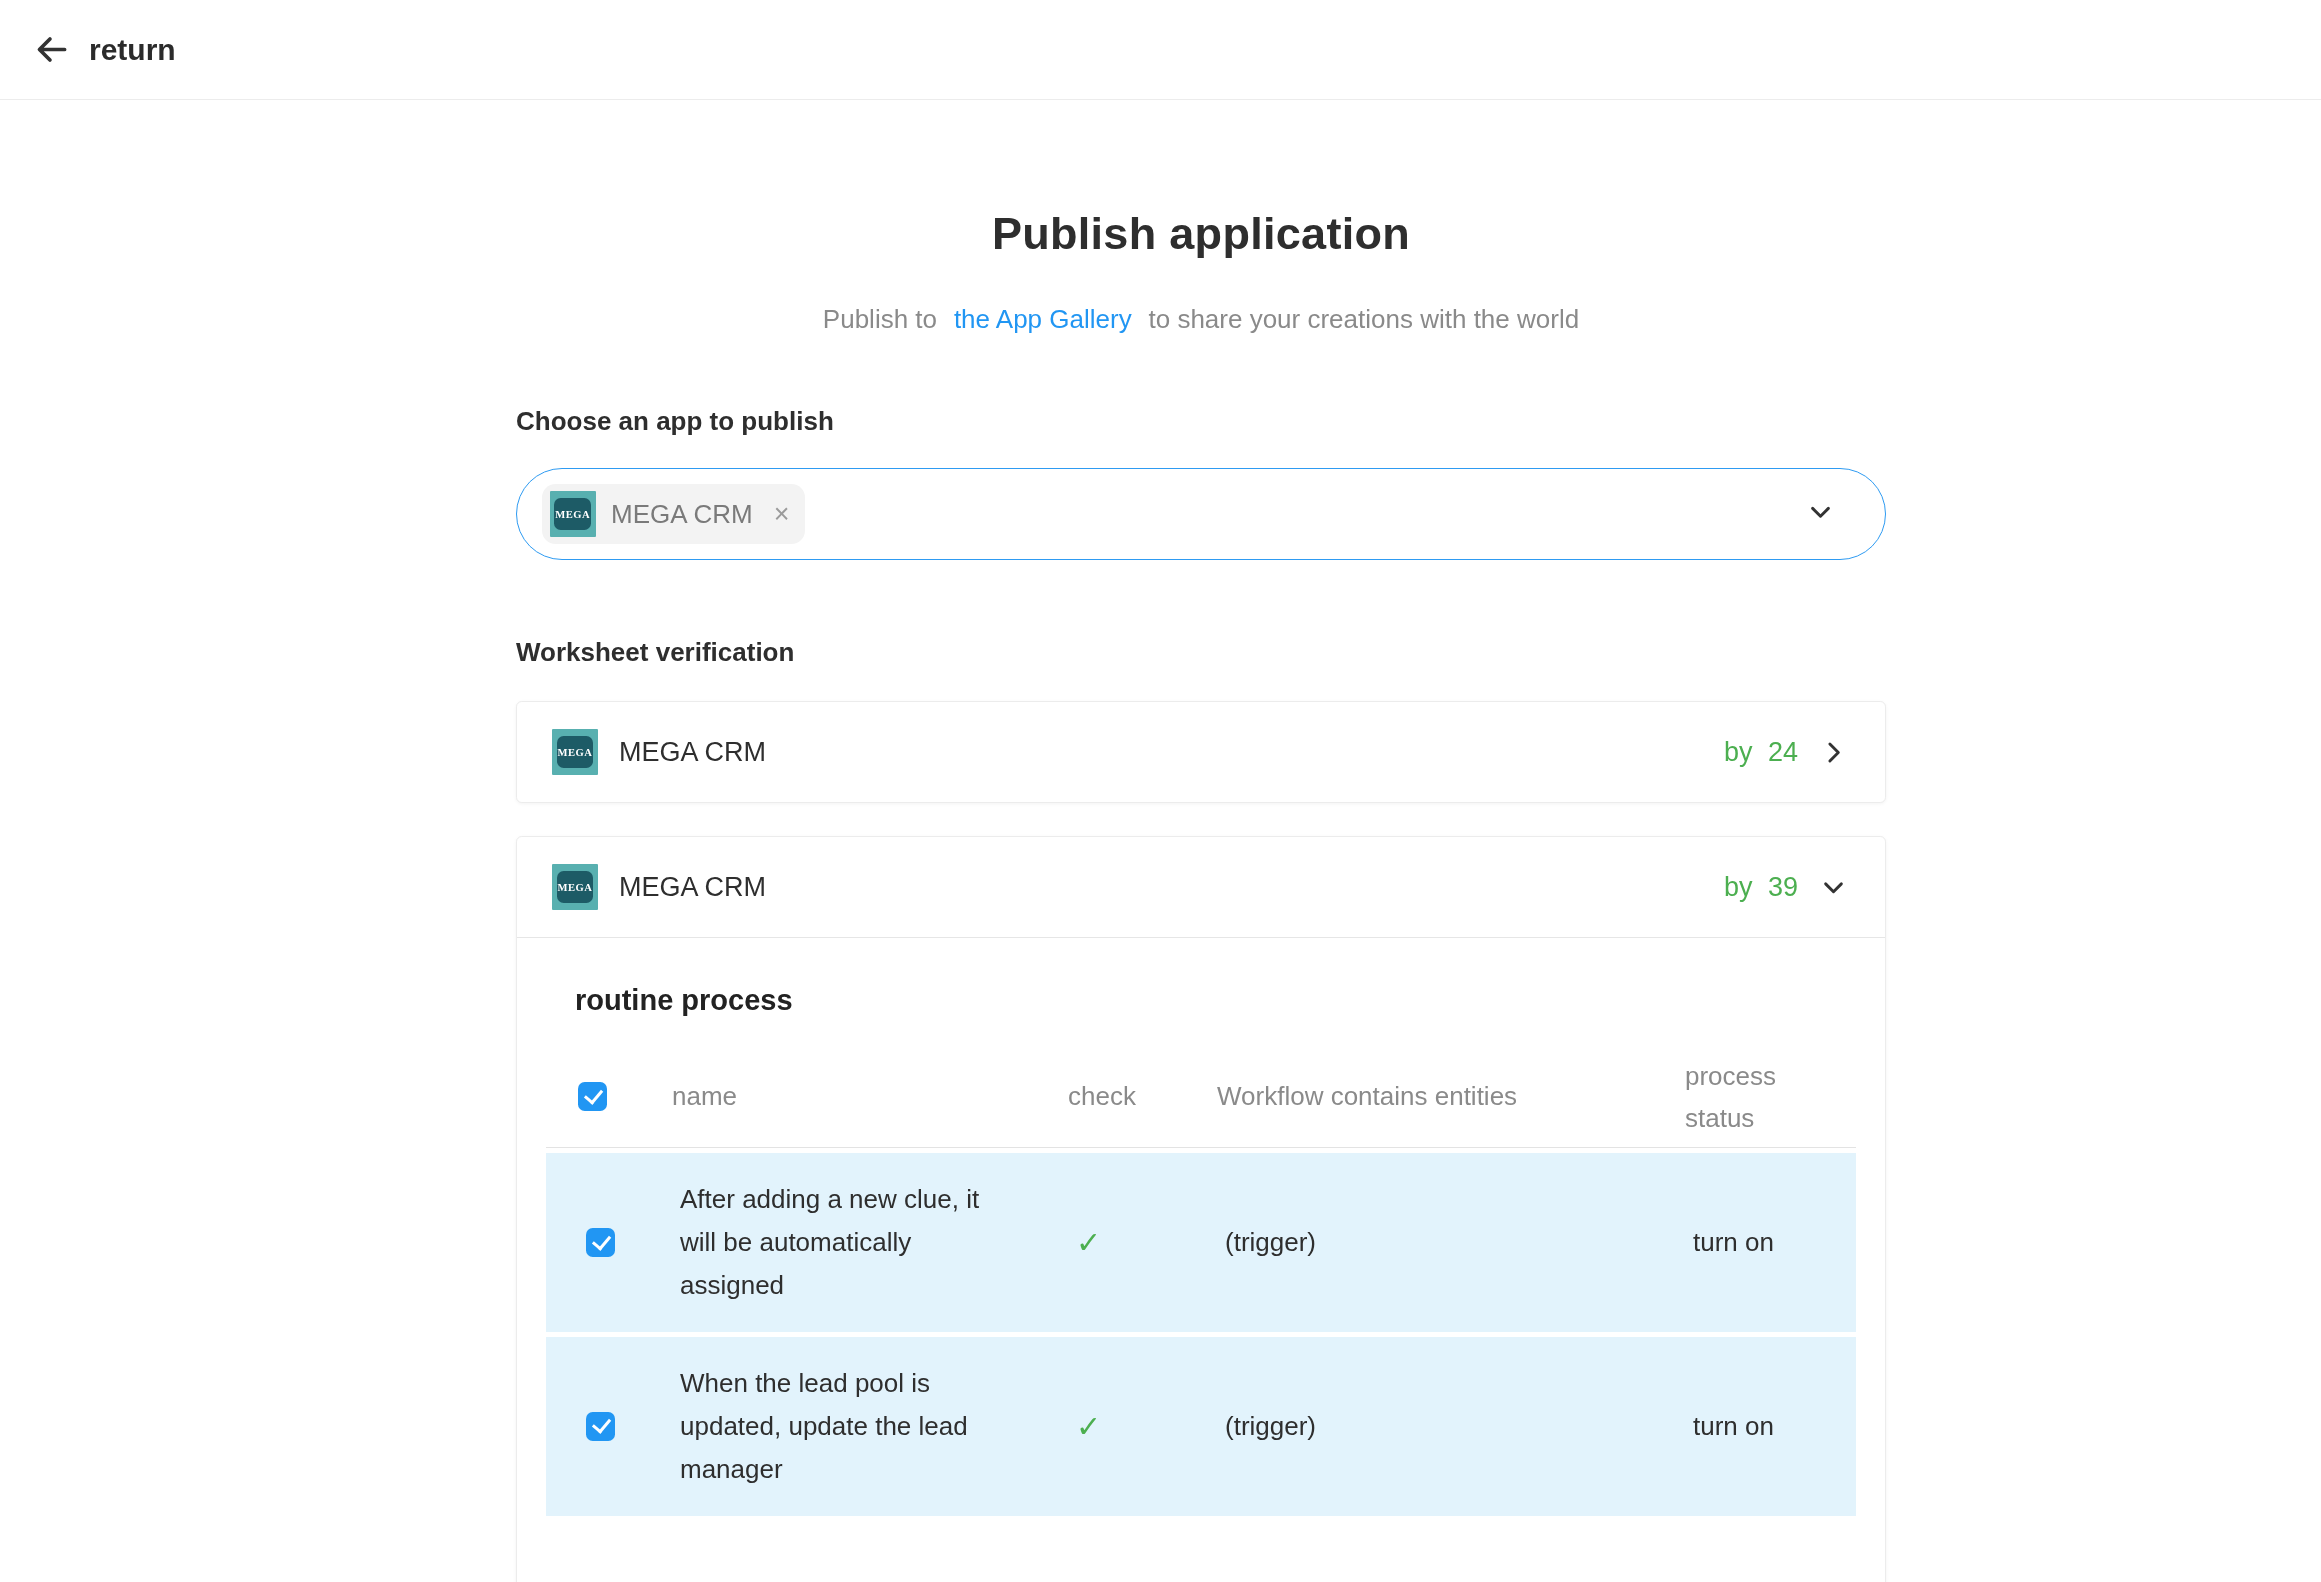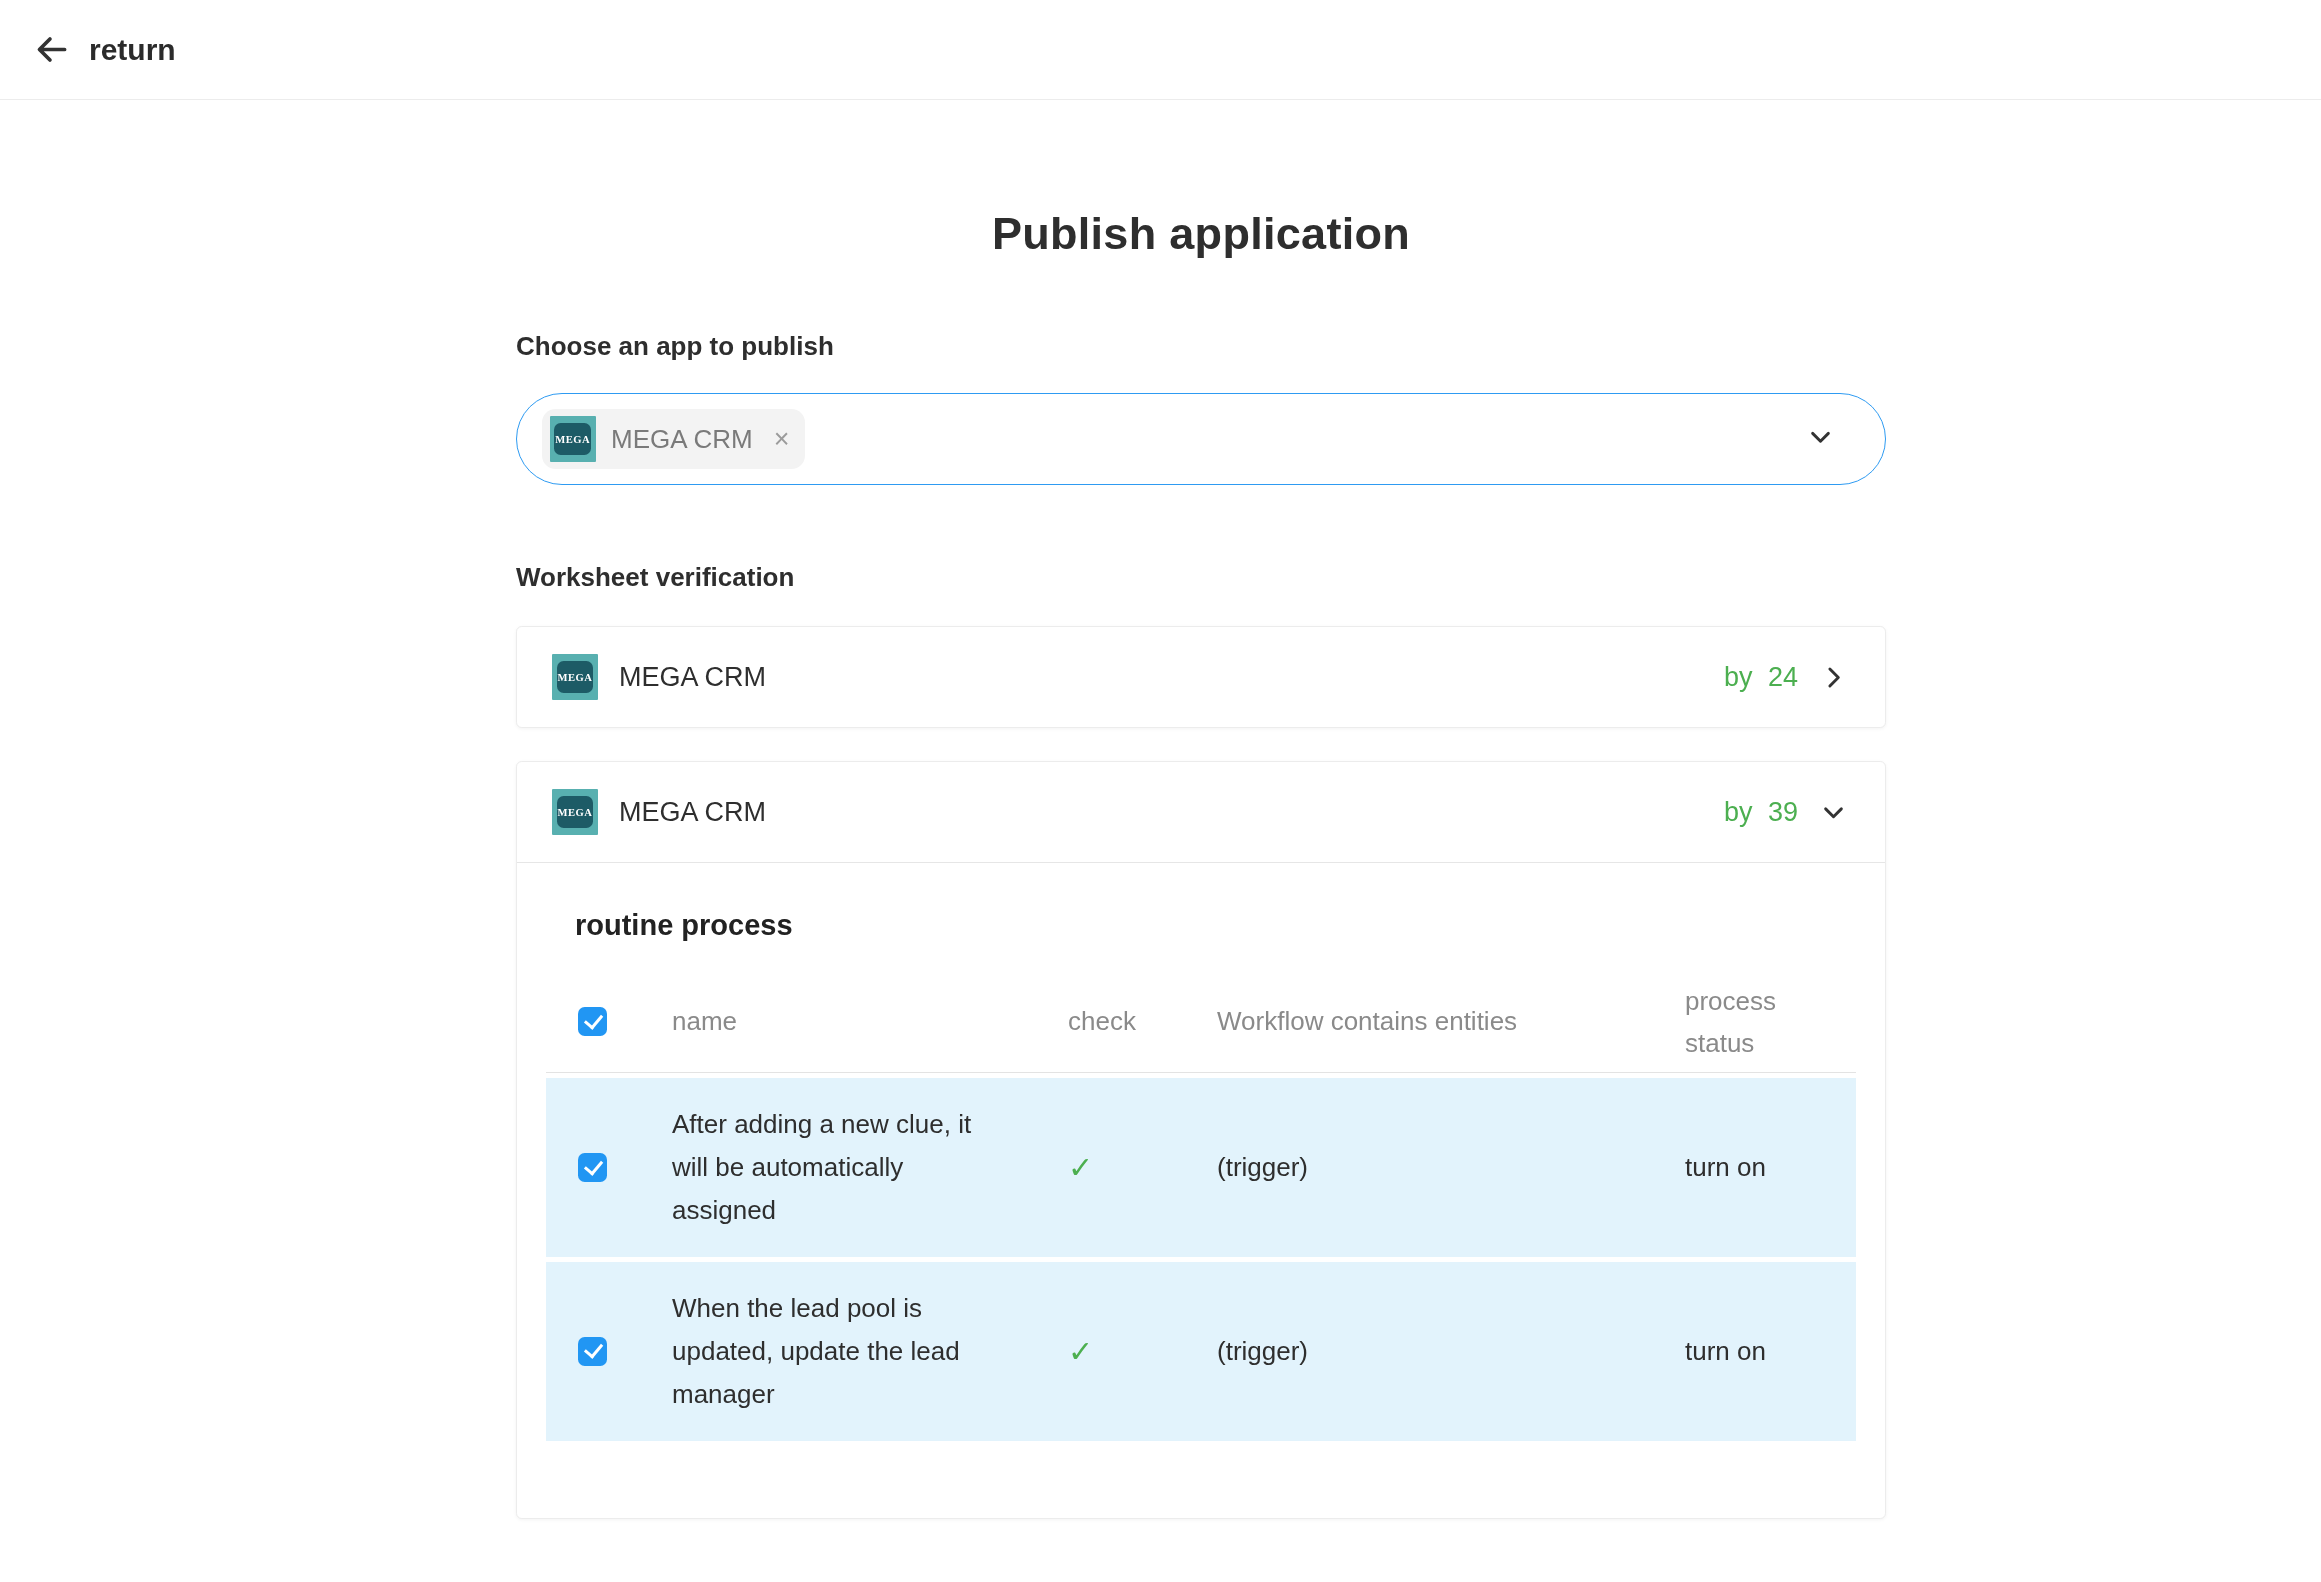--- a/index.html
+++ b/index.html
@@ -127,21 +127,21 @@
     padding-left: 32px;
     box-sizing: border-box;
   }
   .status-head { width: 144px; line-height: 42px; }
 
   .trow {
     display: grid;
     grid-template-columns: 94px 396px 149px 468px 1fr;
     align-items: center;
     background: #e2f3fc;
-    padding: 25px 0 25px 32px;
+    padding: 25px 0 25px 40px;
     margin-top: 4.8px;
     box-sizing: border-box;
     font-size: 26px; color: #2e2e2e;
   }
   .trow:first-of-type { margin-top: 0; }
   .row-name { width: 317px; line-height: 43px; }
   .check-glyph { color: #4caf50; font-size: 30px; }
 
   
   .checkbox {
@@ -169,20 +169,25 @@
         <path d="M20.5 12 H4.5 M11 5.2 L4.2 12 L11 18.8" fill="none" stroke="#333" stroke-width="2.4" stroke-linecap="round" stroke-linejoin="round"></path>
       </svg>
     </span>
     <span class="back-label">return</span>
   </div>
 </div>
 
 <div class="container">
 
   <h1 class="page-title">Publish application</h1>
+  <div class="subtitle">
+    <span>Publish to</span>
+    <a>the App Gallery</a>
+    <span>to share your creations with the world</span>
+  </div>
 
   <div class="section-heading heading-choose">Choose an app to publish</div>
 
   <div class="app-select">
     <div class="chip">
       <span class="mega-icon">
         <span class="inner">
             <span>MEGA</span>
           </span>
       </span>

